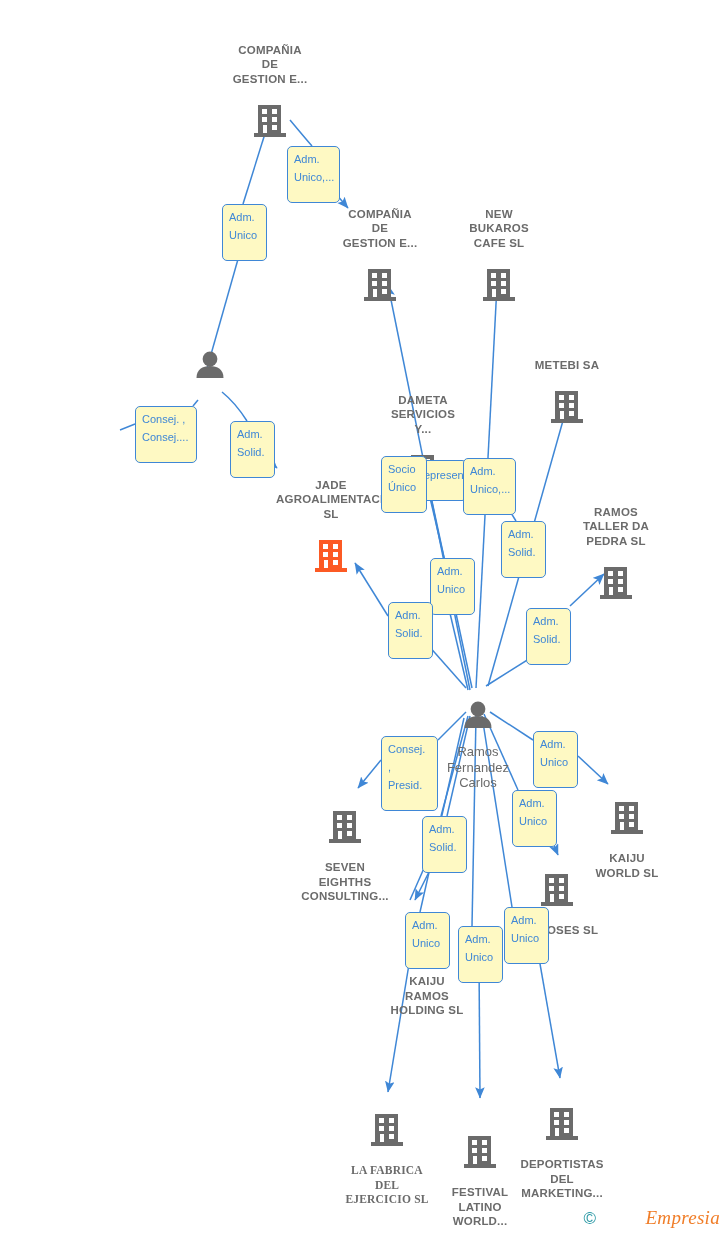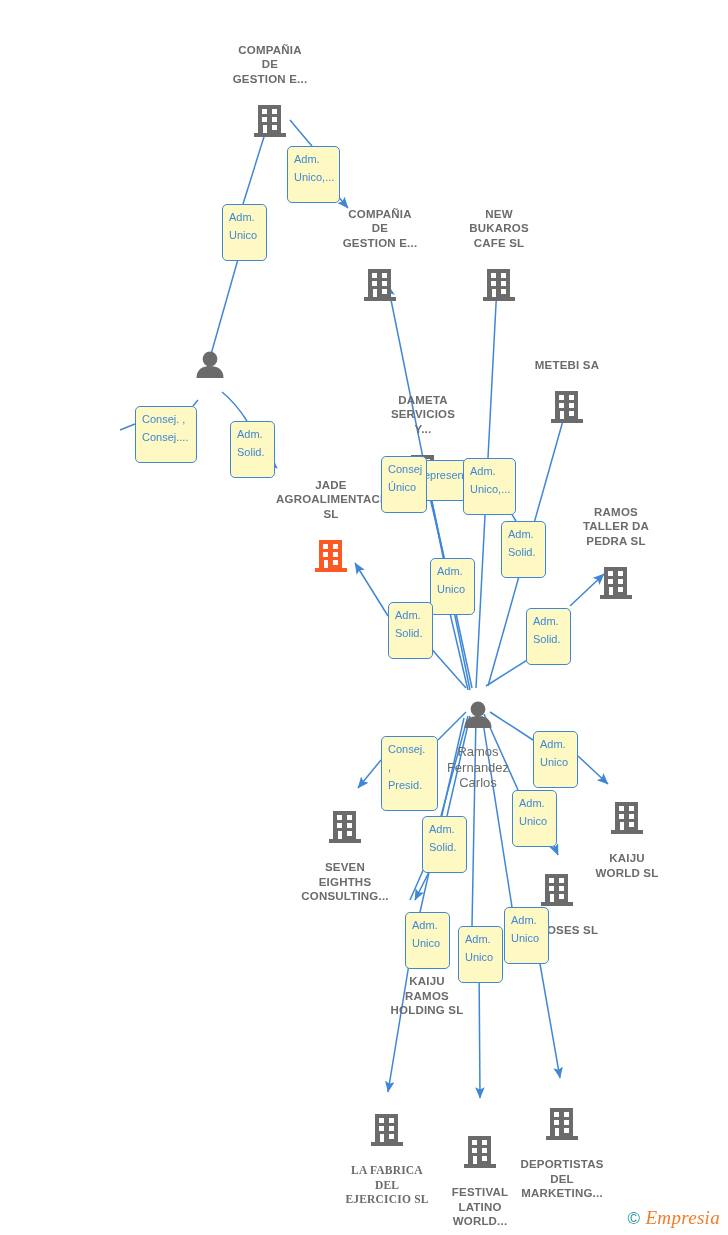--- a/index.html
+++ b/index.html
@@ -80,20 +80,21 @@
     white-space: nowrap;
   }
   #watermark .copy {
     color: #2d9aa6;
     font-size: 17px;
     font-family: "Liberation Sans", sans-serif;
   }
   #watermark .brand {
     color: #f07d28;
     font-style: italic;
+    margin-left: 44px;
   }
 </style>
 </head>
 <body>
 
 <div id="canvas">
 
   <svg id="edges" viewBox="0 0 728 1235" width="728" height="1235" xmlns="http://www.w3.org/2000/svg">
     <defs>
       <marker id="ah" markerWidth="9" markerHeight="9" refX="7.2" refY="3.2" orient="auto" markerUnits="strokeWidth">
@@ -391,21 +392,21 @@
   <div class="edge-label front" style="left:222px; top:204px; width:45px;">Adm.
 Unico</div>
   <div class="edge-label front" style="left:287px; top:146px; width:53px;">Adm.
 Unico,...</div>
   <div class="edge-label front" style="left:135px; top:406px; width:62px;">Consej. ,
 Consej....</div>
   <div class="edge-label front" style="left:230px; top:421px; width:45px;">Adm.
 Solid.</div>
 
   <div class="edge-label hidden-behind" style="left:409px; top:460px; width:58px; padding-top:5px;">Represent.</div>
-  <div class="edge-label front" style="left:381px; top:456px; width:46px;">Consej
+  <div class="edge-label front" style="left:381px; top:456px; width:46px;">Socio
 Único</div>
   <div class="edge-label front" style="left:463px; top:458px; width:53px;">Adm.
 Unico,...</div>
 
   <div class="edge-label front" style="left:501px; top:521px; width:45px;">Adm.
 Solid.</div>
   <div class="edge-label front" style="left:430px; top:558px; width:45px;">Adm.
 Unico</div>
   <div class="edge-label front" style="left:388px; top:602px; width:45px;">Adm.
 Solid.</div>

